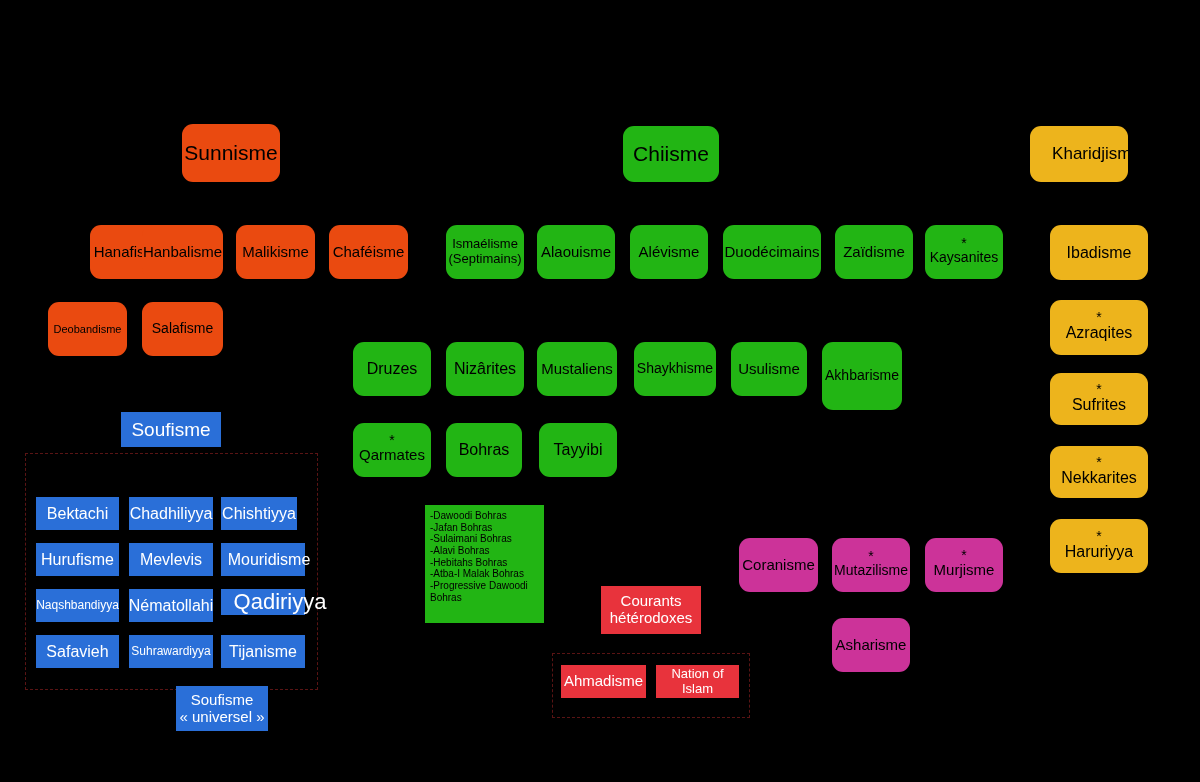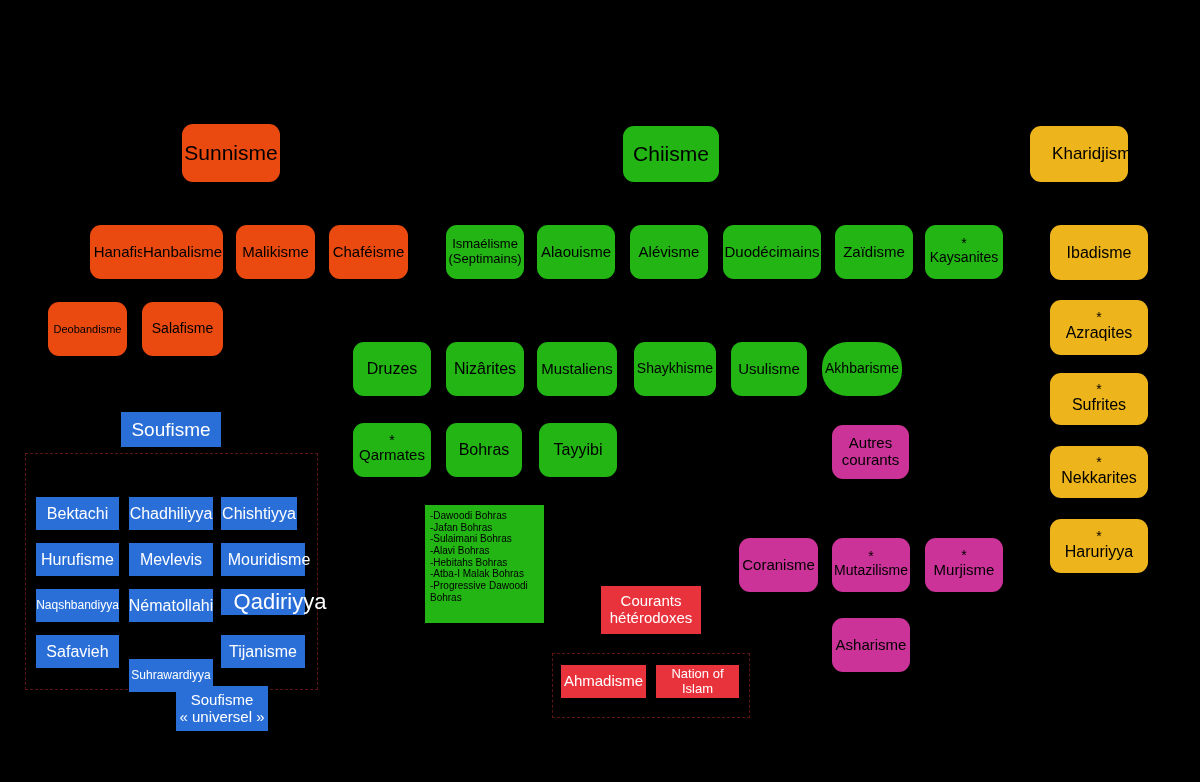--- a/index.html
+++ b/index.html
@@ -96,21 +96,21 @@
       <div class="node rounded c-shia" style="left: 835px; top: 225px; width: 78px; height: 54px; font-size: 15px;"><span class="label">Zaïdisme</span></div>
       <div class="node rounded c-shia" style="left: 925px; top: 225px; width: 78px; height: 54px; font-size: 14px;"><span class="star">*</span><span class="label">Kaysanites</span></div>
     </div>
 
   <div id="group-shia-sub">
       <div class="node rounded c-shia" style="left: 353px; top: 342px; width: 78px; height: 54px; font-size: 16px;"><span class="label">Druzes</span></div>
       <div class="node rounded c-shia" style="left: 446px; top: 342px; width: 78px; height: 54px; font-size: 16px;"><span class="label">Nizârites</span></div>
       <div class="node rounded c-shia" style="left: 537px; top: 342px; width: 80px; height: 54px; font-size: 15px;"><span class="label">Mustaliens</span></div>
       <div class="node rounded c-shia" style="left: 634px; top: 342px; width: 82px; height: 54px; font-size: 14px;"><span class="label">Shaykhisme</span></div>
       <div class="node rounded c-shia" style="left: 731px; top: 342px; width: 76px; height: 54px; font-size: 15px;"><span class="label">Usulisme</span></div>
-      <div class="node rounded c-shia" style="left: 822px; top: 342px; width: 80px; height: 54px; font-size: 14px; border-radius: 25px;"><span class="label">Akhbarisme</span></div>
+      <div class="node rounded c-shia" style="left: 822px; top: 342px; width: 80px; height: 68px; font-size: 14px;"><span class="label">Akhbarisme</span></div>
       <div class="node rounded c-shia" style="left: 353px; top: 423px; width: 78px; height: 54px; font-size: 15px;"><span class="star">*</span><span class="label">Qarmates</span></div>
       <div class="node rounded c-shia" style="left: 446px; top: 423px; width: 76px; height: 54px; font-size: 16px;"><span class="label">Bohras</span></div>
       <div class="node rounded c-shia" style="left: 539px; top: 423px; width: 78px; height: 54px; font-size: 16px;"><span class="label">Tayyibi</span></div>
     </div>
 
   <div class="listbox c-list" id="bohras-list" style="left: 425px; top: 505px; width: 119px; height: 118px;">-Dawoodi Bohras
 -Jafan Bohras
 -Sulaimani Bohras
 -Alavi Bohras
 -Hebitahs Bohras
@@ -132,36 +132,34 @@
       <div class="node square c-sufi" style="left: 36px; top: 497px; width: 83px; height: 33px; font-size: 16px;"><span class="label">Bektachi</span></div>
       <div class="node square c-sufi" style="left: 129px; top: 497px; width: 84px; height: 33px; font-size: 16px;"><span class="label">Chadhiliyya</span></div>
       <div class="node square c-sufi" style="left: 221px; top: 497px; width: 76px; height: 33px; font-size: 16px;"><span class="label">Chishtiyya</span></div>
       <div class="node square c-sufi" style="left: 36px; top: 543px; width: 83px; height: 33px; font-size: 16px;"><span class="label">Hurufisme</span></div>
       <div class="node square c-sufi" style="left: 129px; top: 543px; width: 84px; height: 33px; font-size: 16px;"><span class="label">Mevlevis</span></div>
       <div class="node square c-sufi" style="left: 221px; top: 543px; width: 84px; height: 33px; font-size: 16px; padding-left: 12px;"><span class="label">Mouridisme</span></div>
       <div class="node square c-sufi" style="left: 36px; top: 589px; width: 83px; height: 33px; font-size: 12px;"><span class="label">Naqshbandiyya</span></div>
       <div class="node square c-sufi" style="left: 129px; top: 589px; width: 84px; height: 33px; font-size: 16px;"><span class="label">Nématollahi</span></div>
       <div class="node square c-sufi" style="left: 221px; top: 589px; width: 84px; height: 26px; font-size: 22px; padding-left: 34px;"><span class="label">Qadiriyya</span></div>
       <div class="node square c-sufi" style="left: 36px; top: 635px; width: 83px; height: 33px; font-size: 16px;"><span class="label">Safavieh</span></div>
-      <div class="node square c-sufi" style="left: 129px; top: 635px; width: 84px; height: 33px; font-size: 12px; margin-top: 24px;"><span class="label">Suhrawardiyya</span></div>
+      <div class="node square c-sufi" style="left: 129px; top: 635px; width: 84px; height: 33px; font-size: 12px;"><span class="label">Suhrawardiyya</span></div>
       <div class="node square c-sufi" style="left: 221px; top: 635px; width: 84px; height: 33px; font-size: 16px;"><span class="label">Tijanisme</span></div>
     </div>
   <div class="node square c-sufi" id="node-sufi-universal" style="left: 176px; top: 686px; width: 92px; height: 45px; font-size: 15px;"><span class="label">Soufisme
 « universel »</span></div>
 
   <div class="dashgroup" id="hetero-dashbox" style="left: 552px; top: 653px; width: 198px; height: 65px;"></div>
   <div class="node square c-hetero" id="node-heterodox" style="left: 601px; top: 586px; width: 100px; height: 48px; font-size: 15px;"><span class="label">Courants
 hétérodoxes</span></div>
   <div id="group-hetero">
       <div class="node square c-hetero" style="left: 561px; top: 665px; width: 85px; height: 33px; font-size: 15px;"><span class="label">Ahmadisme</span></div>
       <div class="node square c-hetero" style="left: 656px; top: 665px; width: 83px; height: 33px; font-size: 13px;"><span class="label">Nation of Islam</span></div>
     </div>
 
-  <div class="node rounded c-magenta" id="node-other-currents" style="left: 832px; top: 425px; width: 77px; height: 54px; font-size: 15px;"><span class="label">Autres
-courants</span></div>
   <div id="group-other">
       <div class="node rounded c-magenta" style="left: 739px; top: 538px; width: 79px; height: 54px; font-size: 15px;"><span class="label">Coranisme</span></div>
       <div class="node rounded c-magenta" style="left: 832px; top: 538px; width: 78px; height: 54px; font-size: 14px;"><span class="star">*</span><span class="label">Mutazilisme</span></div>
       <div class="node rounded c-magenta" style="left: 925px; top: 538px; width: 78px; height: 54px; font-size: 15px;"><span class="star">*</span><span class="label">Murjisme</span></div>
       <div class="node rounded c-magenta" style="left: 832px; top: 618px; width: 78px; height: 54px; font-size: 15px;"><span class="label">Asharisme</span></div>
     </div>
 
 </div>
 
 </body></html>

